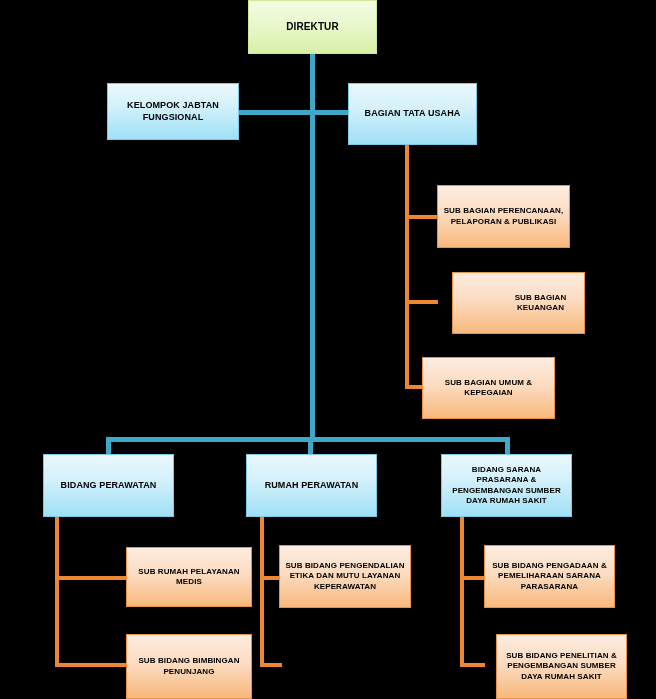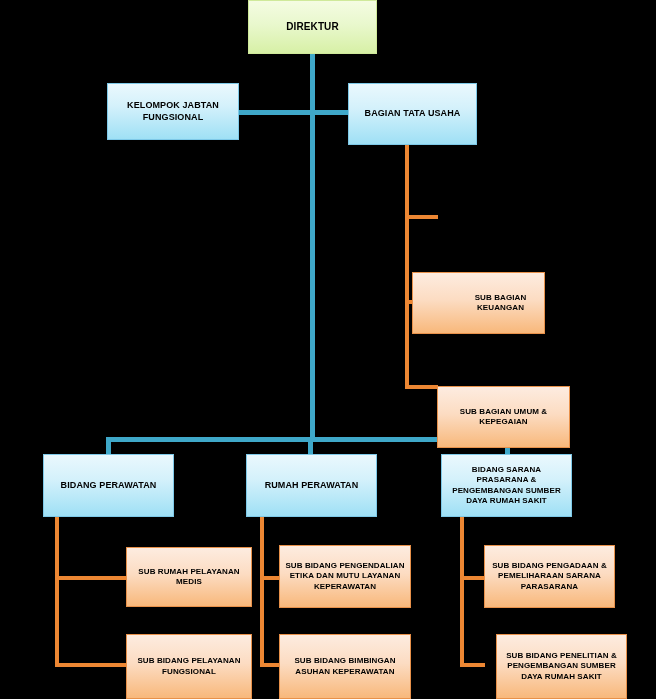--- a/index.html
+++ b/index.html
@@ -84,36 +84,36 @@
   <div class="conn conn-orange" style="left:460px; top:517px; width:4px; height:150px;"></div>
   <div class="conn conn-orange" style="left:460px; top:576px; width:25px; height:4px;"></div>
   <div class="conn conn-orange" style="left:460px; top:663px; width:25px; height:4px;"></div>
 
   <div class="node node-green t10" style="left:248px; top:0px; width:129px; height:54px;">DIREKTUR</div>
 
   <div class="node node-blue t9" style="left:107px; top:83px; width:132px; height:57px;">KELOMPOK JABTAN FUNGSIONAL</div>
 
   <div class="node node-blue t9" style="left:348px; top:83px; width:129px; height:62px;">BAGIAN TATA USAHA</div>
 
+  <div class="node node-orange t8" style="left:437px; top:185px; width:133px; height:63px;">SUB BAGIAN PERENCANAAN, PELAPORAN &amp; PUBLIKASI</div>
 
-  <div class="node node-orange t8" style="left:412px; top:272px; width:133px; height:62px;padding-left:48px;">SUB BAGIAN KEUANGAN</div>
+  <div class="node node-orange t8" style="left:452px; top:272px; width:133px; height:62px;padding-left:48px;">SUB BAGIAN KEUANGAN</div>
 
-  <div class="node node-orange t8" style="left:437px; top:357px; width:133px; height:62px;margin-top:29px;">SUB BAGIAN UMUM &amp; KEPEGAIAN</div>
+  <div class="node node-orange t8" style="left:422px; top:357px; width:133px; height:62px;">SUB BAGIAN UMUM &amp; KEPEGAIAN</div>
 
   <div class="node node-blue t9" style="left:43px; top:454px; width:131px; height:63px;">BIDANG PERAWATAN</div>
 
   <div class="node node-blue t9" style="left:246px; top:454px; width:131px; height:63px;">RUMAH PERAWATAN</div>
 
   <div class="node node-blue t8" style="left:441px; top:454px; width:131px; height:63px;">BIDANG SARANA PRASARANA &amp; PENGEMBANGAN SUMBER DAYA RUMAH SAKIT</div>
 
   <div class="node node-orange t8" style="left:126px; top:547px; width:126px; height:60px;">SUB RUMAH PELAYANAN MEDIS</div>
 
-  <div class="node node-orange t8" style="left:126px; top:634px; width:126px; height:65px;">SUB BIDANG PELAYANAN FUNGSIONAL</div>
+  <div class="node node-orange t8" style="left:126px; top:634px; width:126px; height:65px;">SUB BIDANG BIMBINGAN PENUNJANG</div>
 
   <div class="node node-orange t8" style="left:279px; top:545px; width:132px; height:63px;">SUB BIDANG PENGENDALIAN ETIKA DAN MUTU LAYANAN KEPERAWATAN</div>
 
-  <div class="node node-orange t8" style="left:279px; top:634px; width:132px; height:65px;">SUB BIDANG BIMBINGAN ASUHAN KEPERAWATAN</div>
 
   <div class="node node-orange t8" style="left:484px; top:545px; width:131px; height:63px;">SUB BIDANG PENGADAAN &amp; PEMELIHARAAN SARANA PARASARANA</div>
 
   <div class="node node-orange t8" style="left:496px; top:634px; width:131px; height:65px;">SUB BIDANG PENELITIAN &amp; PENGEMBANGAN SUMBER DAYA RUMAH SAKIT</div>
 
 </div>
 
 </body></html>

